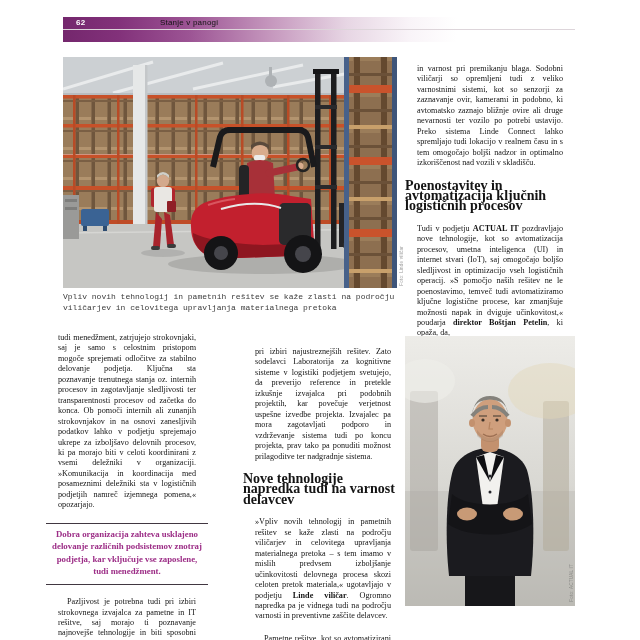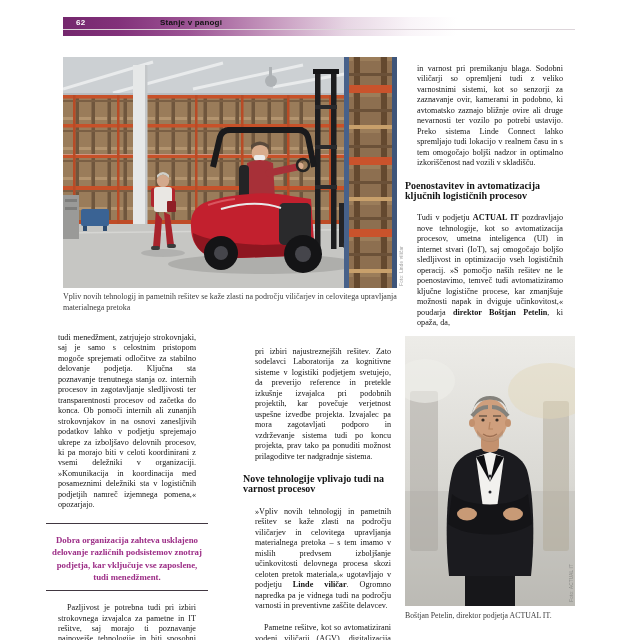--- a/index.html
+++ b/index.html
@@ -2,50 +2,50 @@
 <html lang="sl"><head>
 <meta charset="utf-8">
 <style>
   * { margin:0; padding:0; box-sizing:border-box; }
   html,body { background:#ffffff; }
   body { width:640px; height:640px; position:relative; overflow:hidden;
          font-family:"Liberation Serif", serif; }
   .page { position:absolute; inset:0; width:640px; height:640px; background:#fff; }
 
   
-  .hdr-bar { position:absolute; left:63px; top:17px; width:394px; height:19px;
+  .hdr-bar { position:absolute; left:63px; top:17px; width:394px; height:25px;
     background:linear-gradient(90deg,#74276d 0%,#82317a 14%,#9c5494 32%,#c495bc 52%,#e7d6e4 72%,#f9f4f8 88%,rgba(255,255,255,0) 100%); }
   .hdr-pagenum { position:absolute; left:13px; top:0; height:11px; line-height:11px;
     font-family:"Liberation Sans",sans-serif; font-weight:bold; font-size:8px; color:#fff; letter-spacing:.4px; }
   .hdr-section { position:absolute; left:97px; top:0; height:11px; line-height:11px;
-    font-family:"Liberation Sans",sans-serif; font-weight:bold; font-size:8px; color:#131313; letter-spacing:.2px; }
+    font-family:"Liberation Sans",sans-serif; font-weight:normal; font-size:8px; color:#131313; letter-spacing:.2px; }
   .masthead { position:absolute; left:300px; top:18px; width:275px; text-align:right;
     font-size:7.6px; color:#4c4c4c; }
   .hdr-rule { position:absolute; left:63px; top:29px; width:512px; height:0; border-top:1px solid #ddd5da; }
 
   
   .hero { position:absolute; left:63px; top:57px; width:334px; height:231px; }
   .hero svg { display:block; width:334px; height:231px; }
   .v-credit { position:absolute; writing-mode:vertical-rl; transform:rotate(180deg);
     font-family:"Liberation Sans",sans-serif; font-size:4.6px; color:#9a9a9a; letter-spacing:.2px; }
   .hero .v-credit { right:-7px; bottom:2px; }
-  .caption { color:#3b3b3b; font-size:8px; line-height:10.8px; }
+  .caption { color:#3b3b3b; font-size:8px; line-height:10.8px;font-family:Liberation Mono, monospace; }
   .hero-caption { position:absolute; left:63px; top:292px; width:336px; }
 
   
   .col { position:absolute; font-size:8.2px; line-height:10.45px; color:#141414;
          text-align:justify; hyphens:auto; }
   .col p { margin:12px; }
   .col1 { left:46px;  top:321px; width:162px; }
   .col2 { left:243px; top:335px; width:160px; }
   .col3 { left:405px; top:52px;  width:170px; }
-  .col h3 { font-size:10px; line-height:10.45px; font-weight:bold; text-align:left; margin:1px 0 1px 0; }
+  .col h3 { font-size:14px; line-height:10.45px; font-weight:bold; text-align:left; margin:1px 0 1px 0; }
   .indent { text-indent:9px; }
 
-  .pullquote { display:block; margin:8px 0 7px 0; padding:10px 3px 6px 3px;
+  .pullquote { display:block; margin:8px 0 7px 0; padding:4px 3px 6px 3px;
     border-top:1px solid #413741; border-bottom:1px solid #413741;
     text-align:center; font-weight:bold; font-size:8.8px; line-height:12.6px; color:#9c2d86; }
 
   
   .portrait { position:absolute; left:405px; top:336px; width:170px; height:270px; }
   .portrait svg { display:block; width:170px; height:270px; }
   .portrait .v-credit { right:1px; bottom:4px; color:#8a8a86; }
   .portrait-caption { position:absolute; left:405px; top:611px; width:200px; white-space:nowrap; font-size:7.8px; }
 </style>
 </head>
@@ -187,21 +187,21 @@
   <p class="caption hero-caption">Vpliv novih tehnologij in pametnih rešitev se kaže zlasti na področju viličarjev in celovitega upravljanja materialnega pretoka</p>
 
   <section class="col col1">
     <p>tudi menedžment, zatrjujejo strokovnjaki, saj je samo s celostnim pristopom mogoče sprejemati odločitve za stabilno delovanje podjetja. Ključna sta poznavanje trenutnega stanja oz. internih procesov in zagotavljanje sledljivosti ter transparentnosti procesov od začetka do konca. Ob pomoči internih ali zunanjih strokovnjakov in na osnovi zanesljivih podatkov lahko v podjetju sprejemajo ukrepe za izboljšavo delovnih procesov, ki pa morajo biti v celoti koordinirani z vsemi deležniki v organizaciji. »Komunikacija in koordinacija med posameznimi deležniki sta v logističnih podjetjih namreč izjemnega pomena,« opozarjajo.</p>
     <blockquote class="pullquote">Dobra organizacija zahteva usklajeno delovanje različnih podsistemov znotraj podjetja, kar vključuje vse zaposlene, tudi menedžment.</blockquote>
     <p class="indent">Pazljivost je potrebna tudi pri izbiri strokovnega izvajalca za pametne in IT rešitve, saj morajo ti poznavanje najnovejše tehnologije in biti sposobni svetovanja</p>
   </section>
 
   <section class="col col2">
     <p>pri izbiri najustreznejših rešitev. Zato sodelavci Laboratorija za kognitivne sisteme v logistiki podjetjem svetujejo, da preverijo reference in pretekle izkušnje izvajalca pri podobnih projektih, kar povečuje verjetnost uspešne izvedbe projekta. Izvajalec pa mora zagotavljati podporo in vzdrževanje sistema tudi po koncu projekta, prav tako pa ponuditi možnost prilagoditve ter nadgradnje sistema.</p>
-    <h3>Nove tehnologije vplivajo tudi na varnost procesov</h3>
+    <h3>Nove tehnologije napredka tudi na varnost delavcev</h3>
     <p><span>»Vpliv novih tehnologij in pametnih rešitev se kaže zlasti na področju viličarjev in celovitega upravljanja materialnega pretoka – s tem imamo v mislih predvsem izboljšanje učinkovitosti delovnega procesa skozi celoten pretok materiala,« ugotavljajo v podjetju </span><b>Linde viličar</b><span>. Ogromno napredka pa je vidnega tudi na področju varnosti in preventivne zaščite delavcev.</span></p>
     <p class="indent">Pametne rešitve, kot so avtomatizirani vodeni viličarji (AGV), digitalizacija upravljanja skladišč ter integracija naprednih sistemov za upravljanje celostnim omogočajo večjo učinkovitost, zanesljivost</p>
   </section>
 
   <section class="col col3">
     <p>in varnost pri premikanju blaga. Sodobni viličarji so opremljeni tudi z veliko varnostnimi sistemi, kot so senzorji za zaznavanje ovir, kamerami in podobno, ki avtomatsko zaznajo bližnje ovire ali druge nevarnosti ter vozilo po potrebi ustavijo. Preko sistema Linde Connect lahko spremljajo tudi lokacijo v realnem času in s tem omogočajo boljši nadzor in optimalno izkoriščenost nad vozili v skladišču.</p>
     <h3>Poenostavitev in avtomatizacija ključnih logističnih procesov</h3>
     <p><span>Tudi v podjetju </span><b>ACTUAL IT</b><span> pozdravljajo nove tehnologije, kot so avtomatizacija procesov, umetna inteligenca (UI) in internet stvari (IoT), saj omogočajo boljšo sledljivost in optimizacijo vseh logističnih operacij. »S pomočjo naših rešitev ne le poenostavimo, temveč tudi avtomatiziramo ključne logistične procese, kar zmanjšuje možnosti napak in dviguje učinkovitost,« poudarja </span><b>direktor Boštjan Petelin</b><span>, ki opaža, da,</span></p>
   </section>
 
@@ -240,15 +240,14 @@
         <path d="M74,80 L82,80 M88,80 L96,80" stroke="#6d5a48" stroke-width="1.6"></path>
         <circle cx="78" cy="84" r="1.6" fill="#3a2f27"></circle>
         <circle cx="92" cy="84" r="1.6" fill="#3a2f27"></circle>
         <path d="M85,86 L84,93 L88,93" stroke="#b5835f" stroke-width="1.2" fill="none"></path>
         <path d="M78,98 Q85,103 92,98" stroke="#9c6f52" stroke-width="1.4" fill="none"></path>
         <path d="M72,94 Q85,110 98,94 L98,100 Q85,112 72,100 Z" fill="#8a6a52" opacity="0.25"></path>
       </g>
     </svg>
     <span class="v-credit">Foto: ACTUAL IT</span>
   </figure>
-  <p class="caption portrait-caption">Boštjan Petelin, direktor podjetja ACTUAL IT.</p>
 
 </div>
 
 </body></html>

